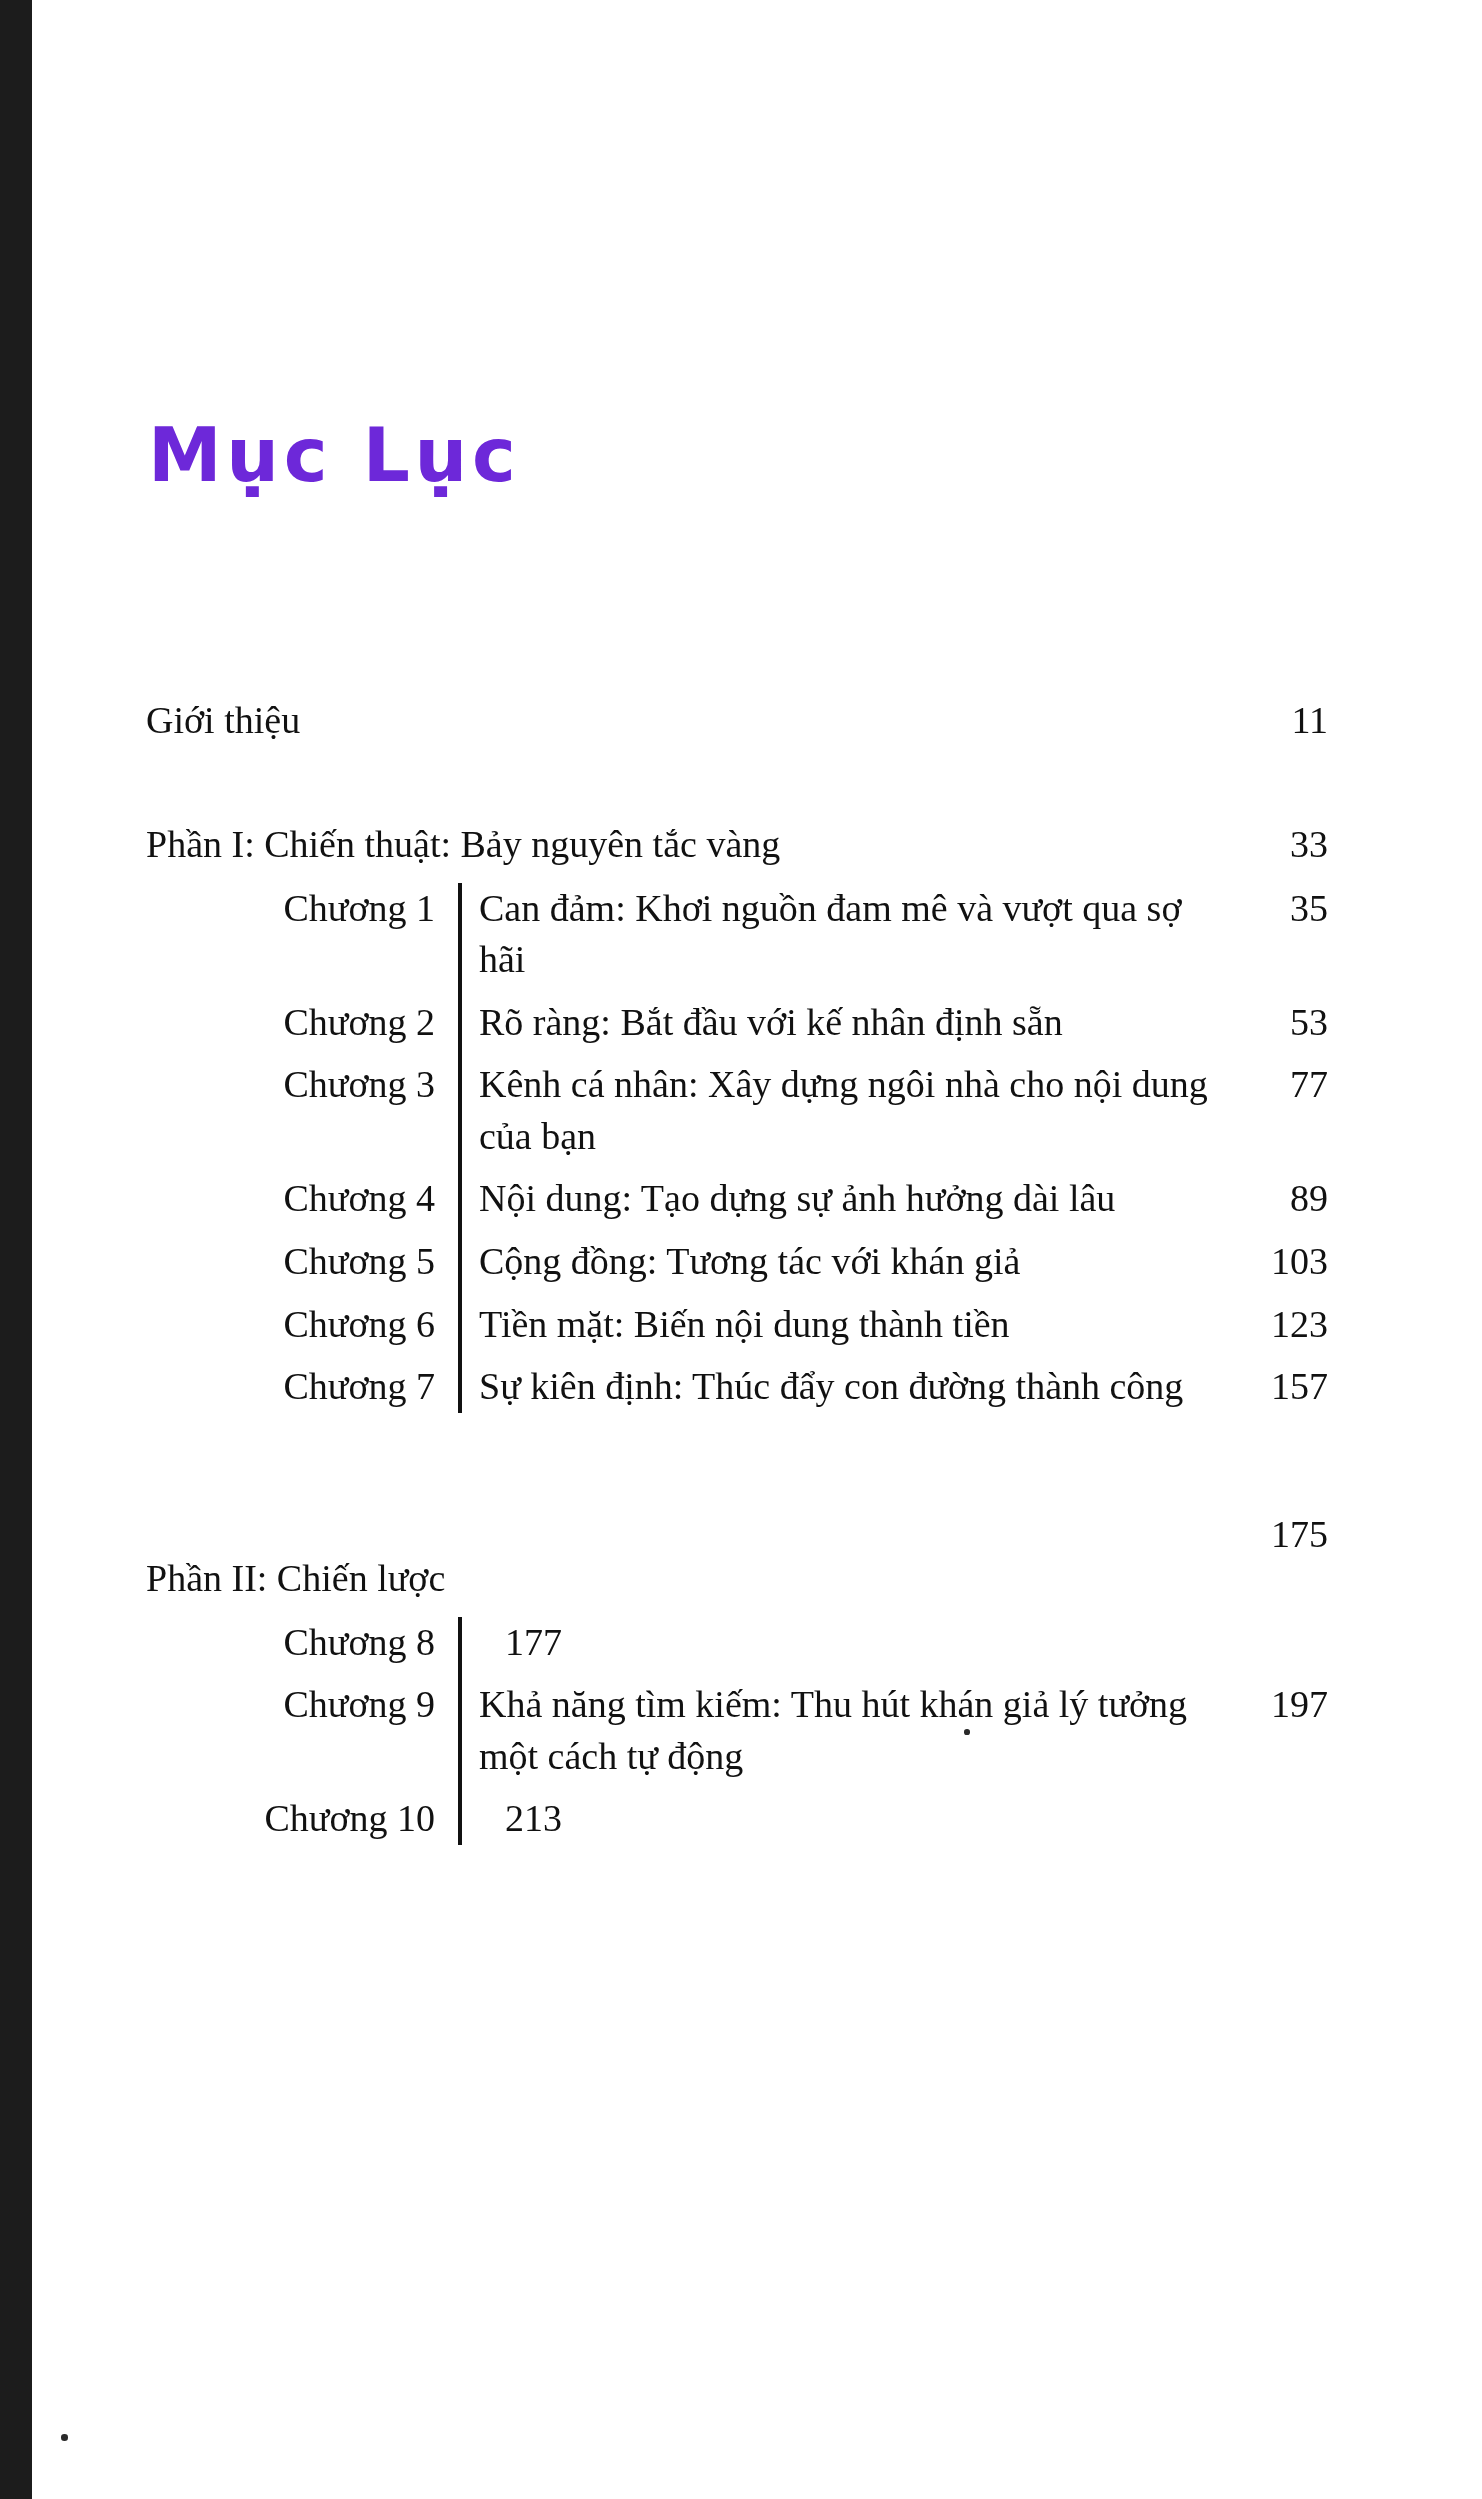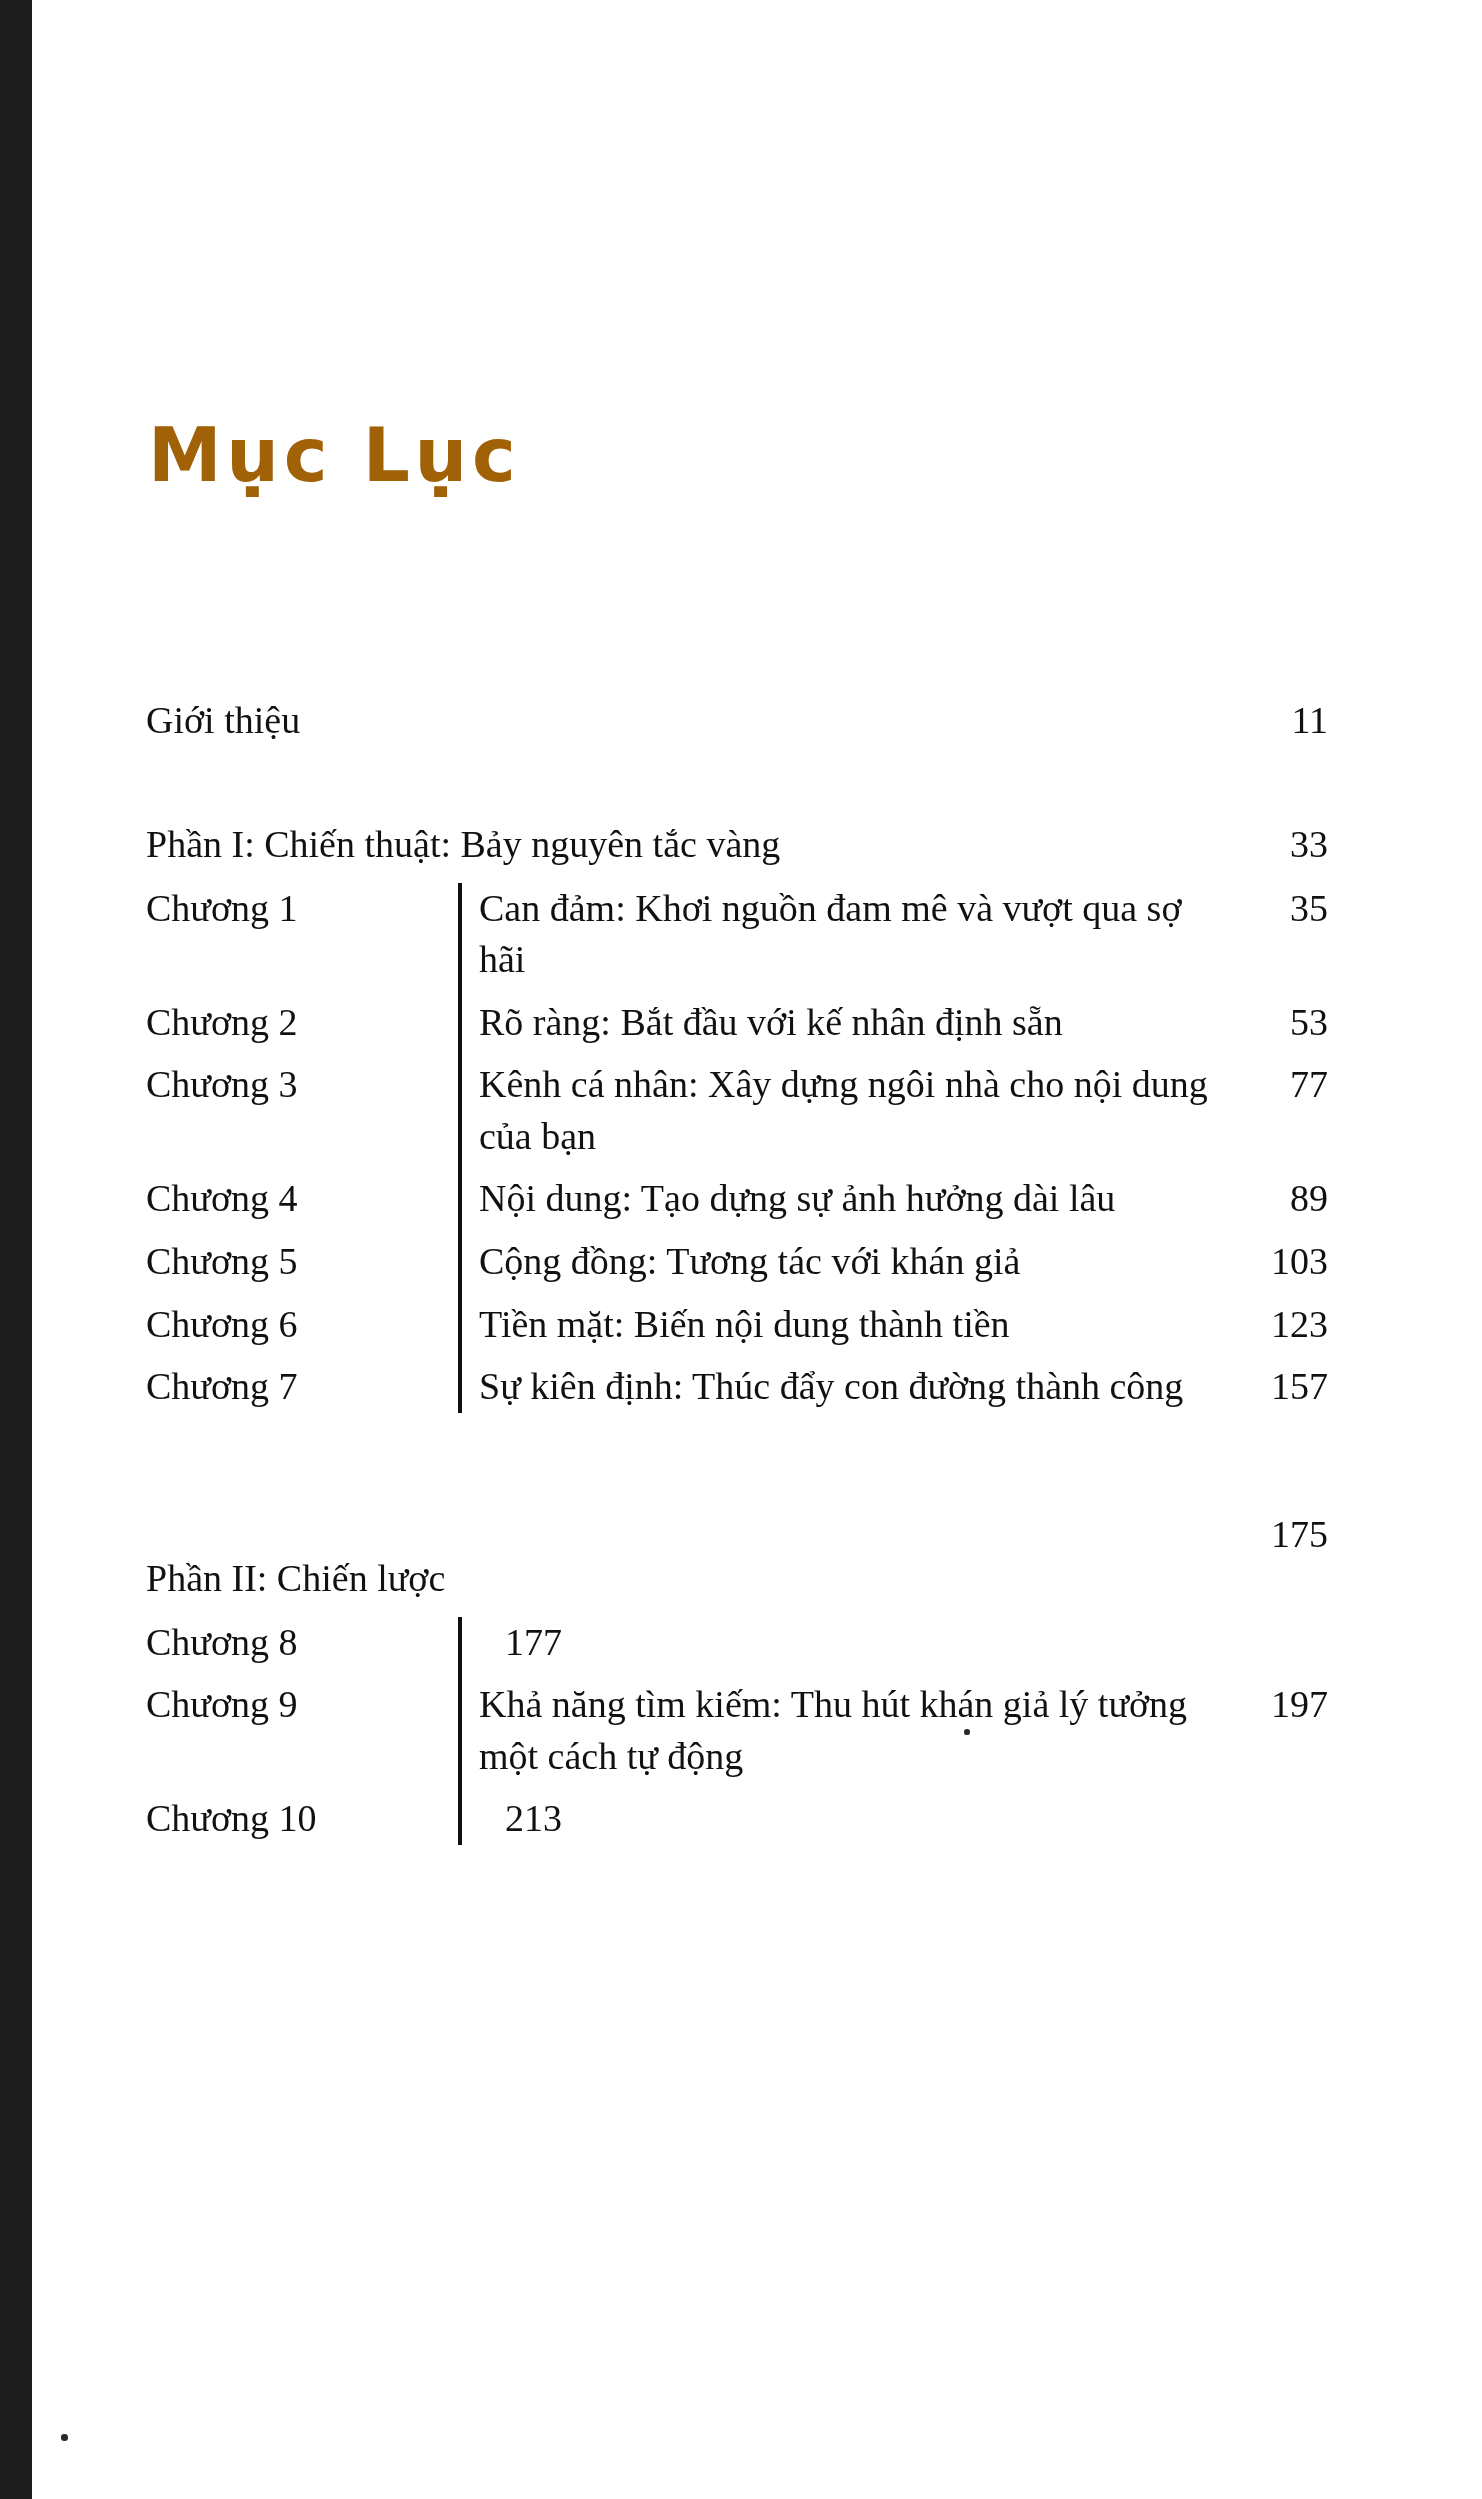--- a/index.html
+++ b/index.html
@@ -45,21 +45,21 @@
 
   
   .toc-title {
     position: absolute;
     left: 106px;
     top: 418px;
     font-family: "DejaVu Sans", sans-serif;
     font-weight: 700;
     font-size: 74px;
     letter-spacing: 4.7px;
-    color: #a16207;
+    color: #6d28d9;
     line-height: 1;
   }
 
   
   .entries {
     position: absolute;
     left: 104px;
     top: 695px;
     width: 1182px;
   }
@@ -77,21 +77,21 @@
   }
 
   .row.part {
     margin-top: 0;
     margin-bottom: 7.6px;
   }
 
   .col-label {
     width: 312px;
     flex: 0 0 312px;
-    text-align: left;
+    text-align: right;
     padding-right: 17px;
     box-sizing: border-box;
     white-space: nowrap;
   }
 
   .col-label.left {
     text-align: center;
     padding-right: 0;
   }
 

